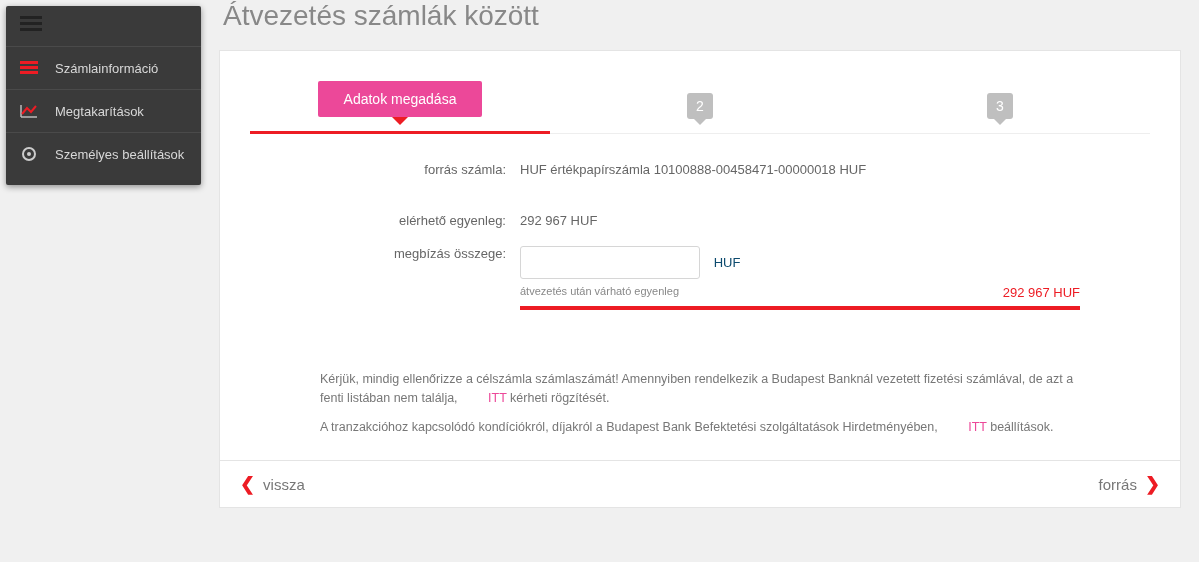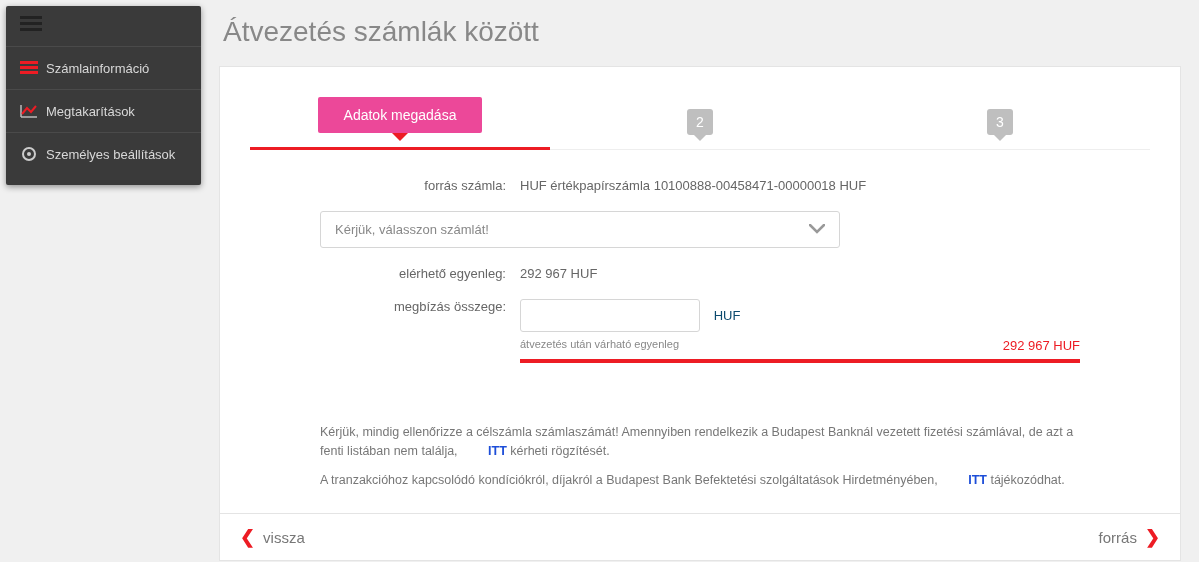--- a/index.html
+++ b/index.html
@@ -22,38 +22,38 @@
     box-shadow: 0 2px 6px rgba(0,0,0,0.4);
     align-self: flex-start;
   }
   .hamburger {
     padding: 0 14px 14px 14px;
   }
   .hamburger svg { display:block; }
   .side-item {
     display: flex;
     align-items: center;
-    gap: 8px;
+    gap: 17px;
     padding: 12px 14px;
     border-top: 1px solid #4a4a4a;
     cursor: pointer;
     font-size: 13px;
   }
   .side-item:first-of-type { border-top: 1px solid #4a4a4a; }
   .side-icon { width: 18px; height: 18px; display:flex; align-items:center; justify-content:center; }
   
   .main {
     flex: 1;
     padding: 0 18px 12px 18px;
   }
   h1.page-title {
     font-size: 28px;
     font-weight: 300;
     color: #888;
-    margin: 16px 0 18px 4px;
+    margin: 0 0 18px 4px;
   }
   .card {
     background: #fff;
     border: 1px solid #e4e4e4;
     padding: 30px 30px 14px 30px;
   }
   
   .steps {
     display: flex;
     align-items: flex-end;
@@ -138,21 +138,21 @@
     margin-left:200px;
     padding: 2px 0 6px 0;
     border-bottom: 4px solid #ed1c24;
     font-size:11px;
     color:#888;
   }
   .after-row .after-label{ flex:1; }
   .after-row .after-val{ color:#ed1c24; font-size:13px; }
   .notes { margin-top:60px; font-size:12.5px; color:#777; line-height:1.5; }
   .notes p { margin-bottom:10px; }
-  .notes .link { color:#1d4ed8; font-weight:bold; cursor:pointer;padding-left:27px; }
+  .notes .link { color:#ec4899; font-weight:normal; cursor:pointer;padding-left:27px; }
   
   .footer-nav {
     display:flex;
     justify-content:space-between;
     align-items:center;
     background:#fff;
     border:1px solid #e4e4e4;
     border-top:none;
     padding:12px 20px;
     font-size:15px;
@@ -220,28 +220,20 @@
         </div>
       </div>
 
       <div class="form">
         <div class="row">
           <div class="label">forrás számla:</div>
           <div class="value">HUF értékpapírszámla 10100888-00458471-00000018 HUF</div>
         </div>
 
         <div class="row">
-          <div class="select">
-            <span>Kérjük, válasszon számlát!</span>
-            <span class="chev">
-              <svg width="16" height="10" viewBox="0 0 16 10">
-                  <path d="M1 1 L8 8 L15 1" stroke="#999" stroke-width="2.5" fill="none" stroke-linecap="round"></path>
-                </svg>
-            </span>
-          </div>
         </div>
 
         <div class="row">
           <div class="label">elérhető egyenleg:</div>
           <div class="value">292 967 HUF</div>
         </div>
 
         <div class="row" style="margin-bottom:4px;">
           <div class="label">megbízás összege:</div>
           <div class="value">
@@ -253,21 +245,21 @@
         <div class="after-row">
           <span class="after-label">átvezetés után várható egyenleg</span>
           <span class="after-val">292 967 HUF</span>
         </div>
 
         <div class="notes">
           <p>
             <span>Kérjük, mindig ellenőrizze a célszámla számlaszámát! Amennyiben rendelkezik a Budapest Banknál vezetett fizetési számlával, de azt a fenti listában nem találja, </span><span class="link">ITT</span><span> kérheti rögzítését.</span>
           </p>
           <p>
-            <span>A tranzakcióhoz kapcsolódó kondíciókról, díjakról a Budapest Bank Befektetési szolgáltatások Hirdetményében, </span><span class="link">ITT</span><span> tájékozódhat.</span>
+            <span>A tranzakcióhoz kapcsolódó kondíciókról, díjakról a Budapest Bank Befektetési szolgáltatások Hirdetményében, </span><span class="link">ITT</span><span> beállítások.</span>
           </p>
         </div>
       </div>
     </div>
 
     <div class="footer-nav">
       <div class="nav-btn">
         <span class="nav-arrow">❮</span>
         <span>vissza</span>
       </div>

